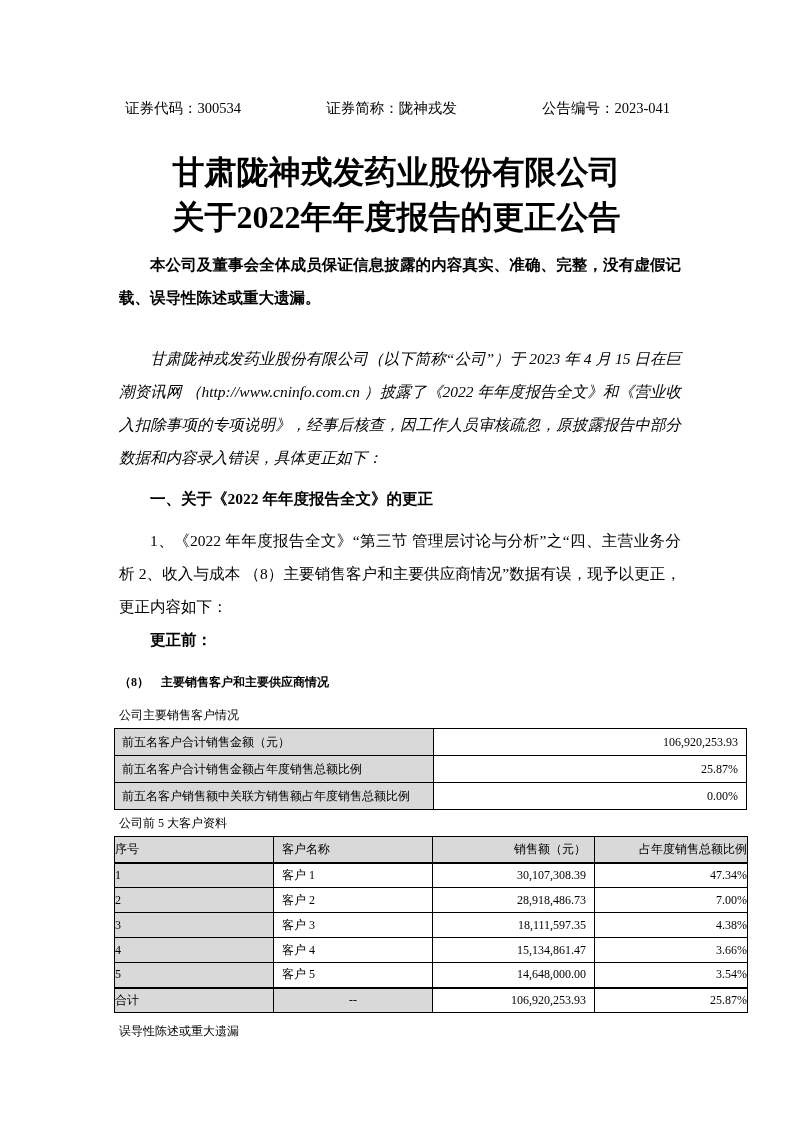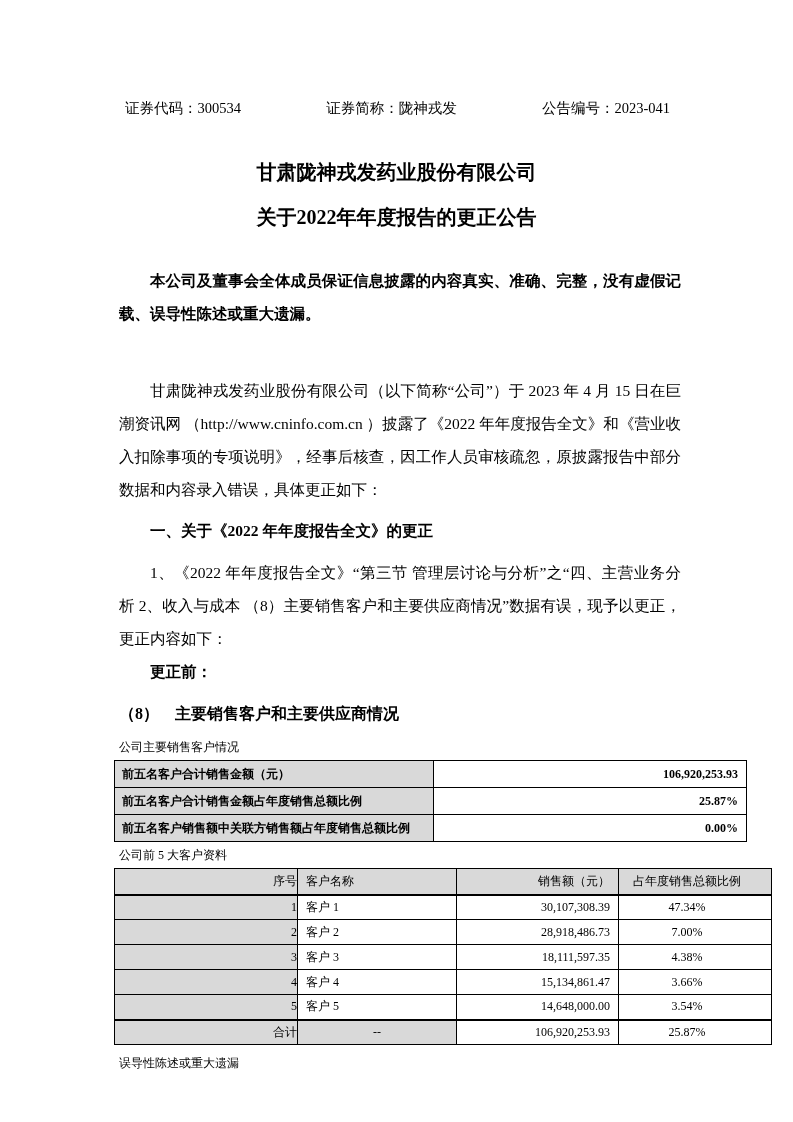--- a/index.html
+++ b/index.html
@@ -20,42 +20,42 @@
     justify-content: space-between;
     margin: 98px 123px 0 125px;
     font-size: 14.5px;
     line-height: 20px;
     white-space: nowrap;
   }
   
   .doc-title {
     margin-top: 32px;
     text-align: center;
-    font-size: 20px;
+    font-size: 32px;
     font-weight: bold;
     line-height: 45px;
   }
   
   .text-block {
     margin-left: 119px;
     margin-right: 112px;
     font-size: 15.5px;
     line-height: 33px;
     text-align: justify;
   }
   .indent { text-indent: 2em; }
   .bold { font-weight: bold; }
-  .statement   { margin-top: 24px; }
-  .intro       { margin-top: 44px; }
+  .statement   { margin-top: 8px; }
+  .intro       { margin-top: 28px; font-style: italic; }
   .sec-heading { margin-top: 8px; }
   .sec-para    { margin-top: 9px; }
   .before-lbl  { }
   .sub-heading {
     margin: 16px 112px 2px 119px;
-    font-size: 16px;
+    font-size: 12px;
     font-weight: bold;
     line-height: 20px;
   }
   .sub-heading .gap { display: inline-block; width: 1em; }
   
   .table-caption {
     margin-left: 119px;
     margin-top: 14px;
     margin-bottom: 3px;
     font-size: 12px;
@@ -71,38 +71,38 @@
     table-layout: fixed;
     font-size: 12px;
   }
   td, th {
     border: 1px solid #000;
     font-weight: normal;
     overflow: hidden;
     white-space: nowrap;
   }
   .summary-table { border: 1.5px solid #000; }
-  .summary-table td { height: 27px; font-weight: bold; }
+  .summary-table td { height: 27px; }
   .summary-table .lbl {
     width: 319px;
     background: #d9d9d9;
     padding-left: 7px;
     text-align: left;
   }
   .summary-table .val {
     text-align: right;
     padding-right: 8px;
   }
   .top5-table { border: 1.5px solid #000; }
   .top5-table th { height: 26px; background: #d9d9d9; text-align: center; border-bottom: 2px solid #000; }
   .top5-table td { height: 25px; }
-  .top5-table .c-no    { width: 183px; text-align: right; background: #d9d9d9; }
+  .top5-table .c-no    { width: 159px; text-align: left; background: #d9d9d9; }
   .top5-table .c-name  { width: 159px; text-align: left; padding-left: 8px; }
   .top5-table .c-amt   { width: 162px; text-align: right; padding-right: 8px; }
-  .top5-table .c-ratio { width: 153px; text-align: center; padding-right: 16px; }
+  .top5-table .c-ratio { width: 153px; text-align: right; padding-right: 0; }
   .top5-table .total-row td { border-top: 2px solid #000; }
   .top5-table .total-row .t-dash { text-align: center; background: #d9d9d9; padding: 0; }
 </style>
 </head>
 <body>
 
 <div class="page">
 
   <div class="doc-header">
     <span>证券代码：300534</span>

